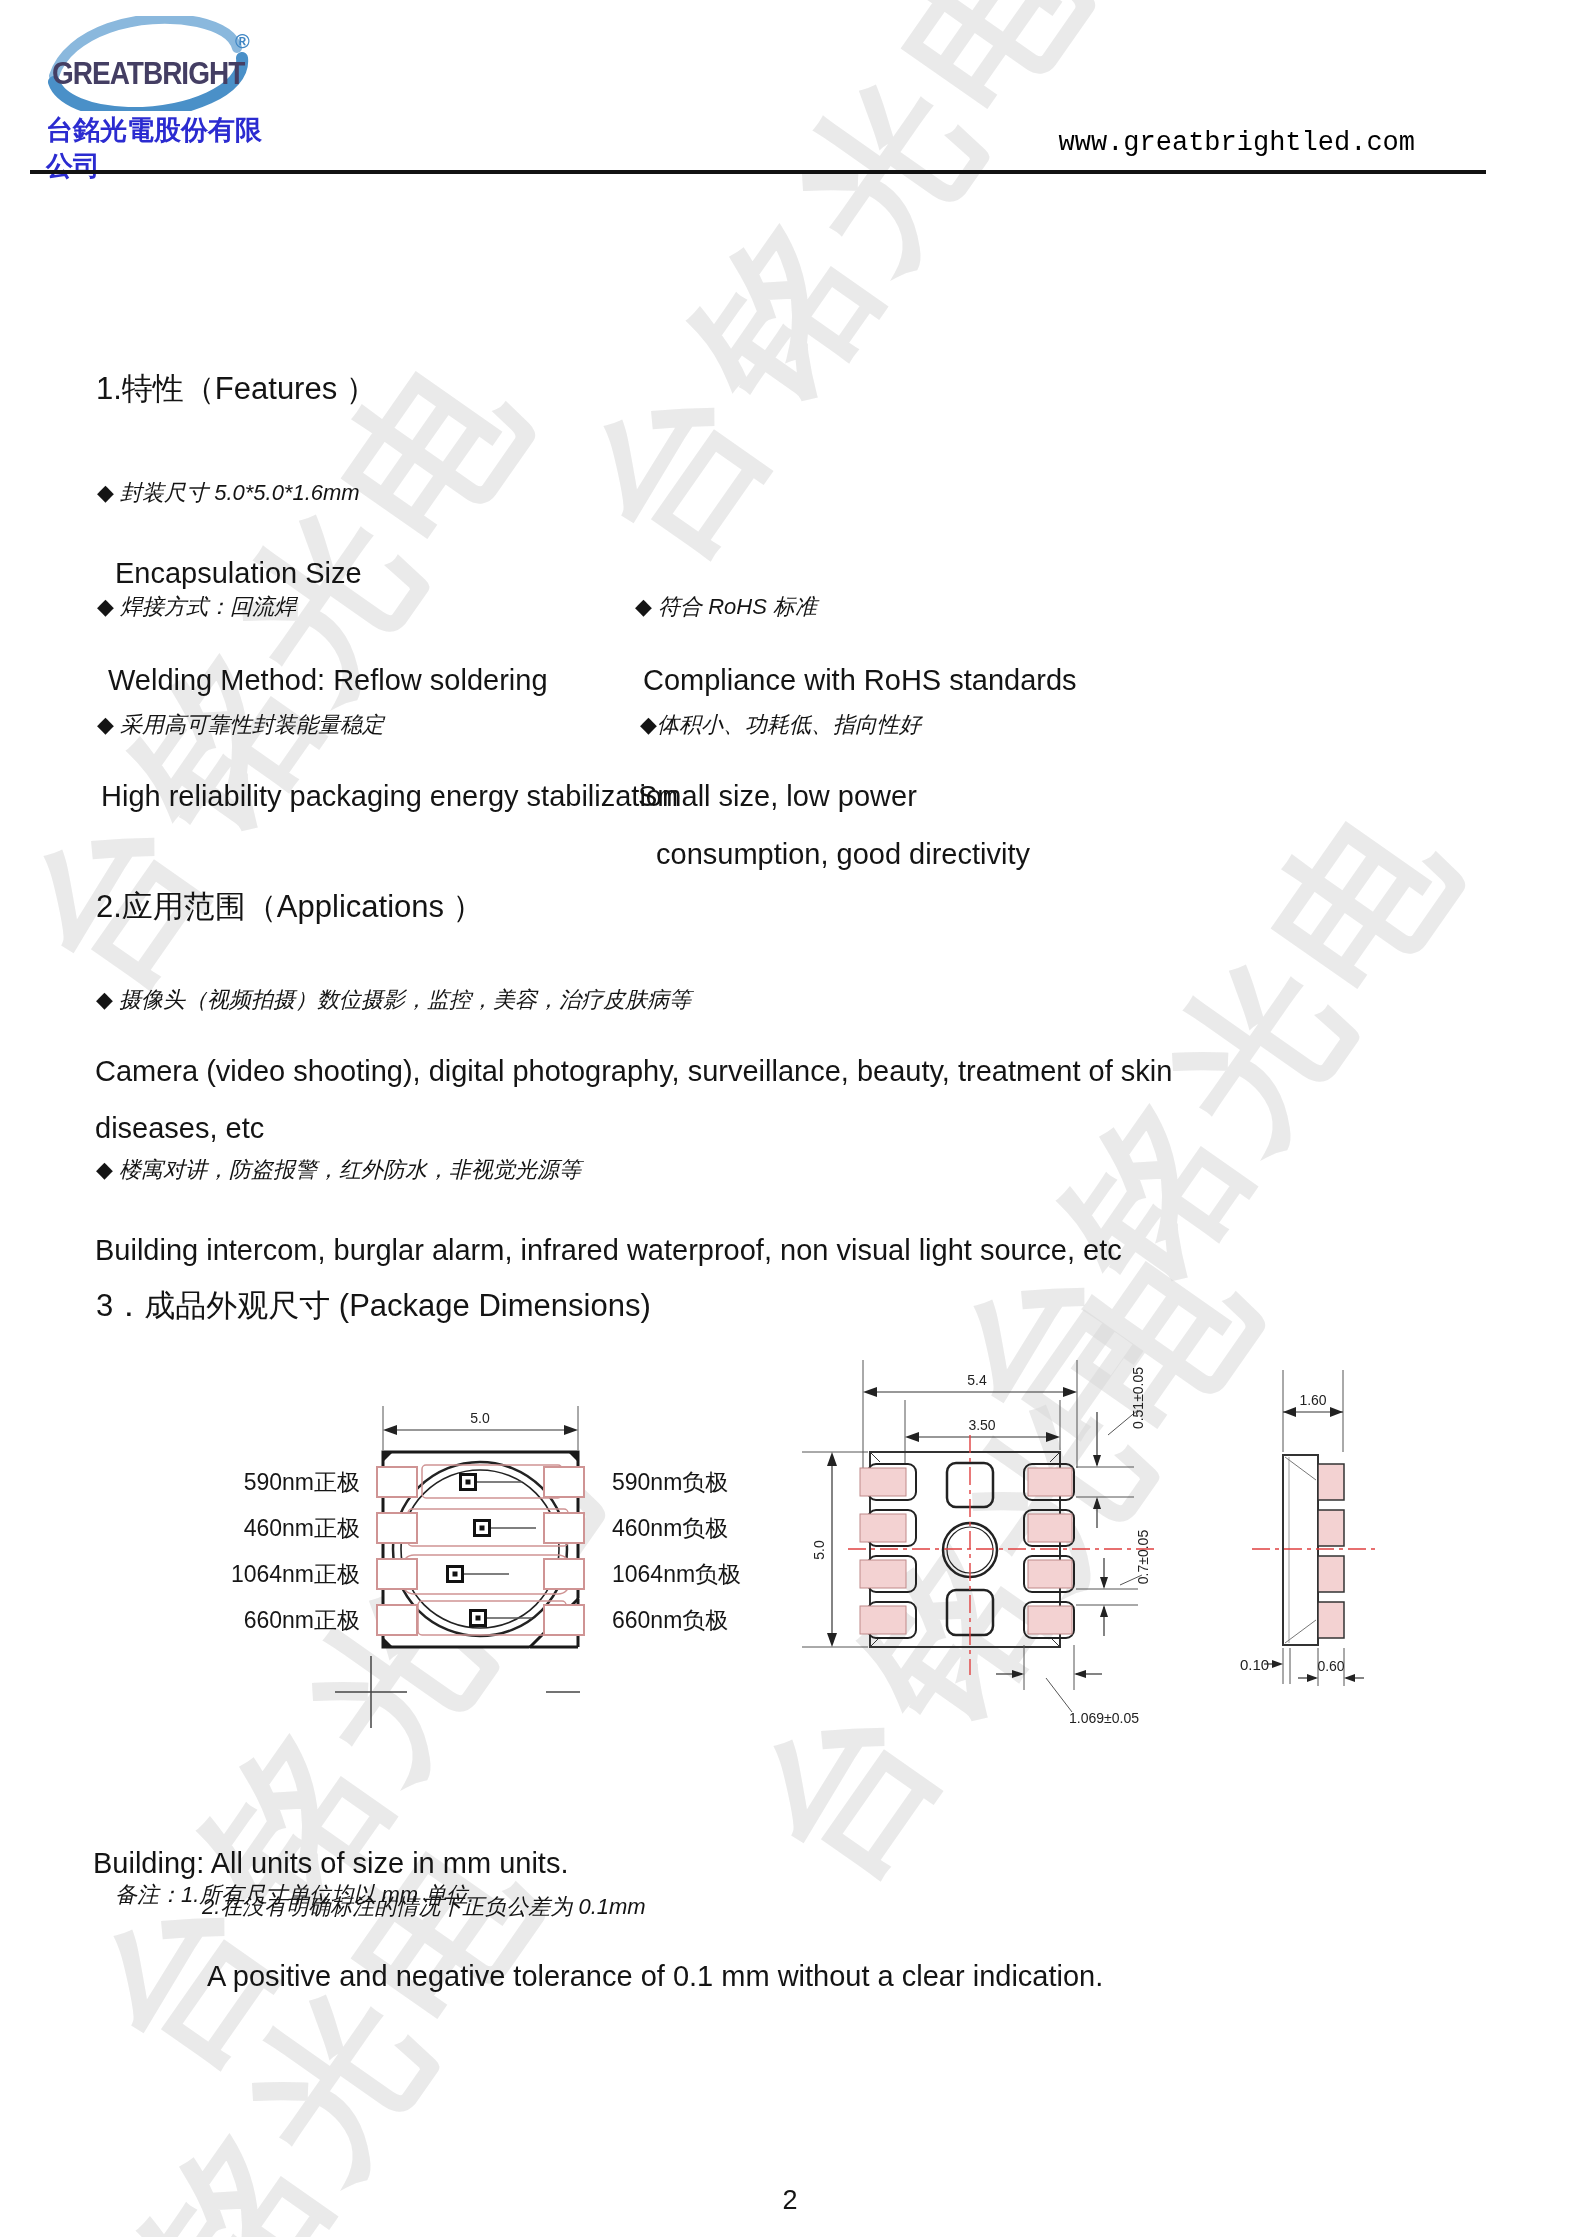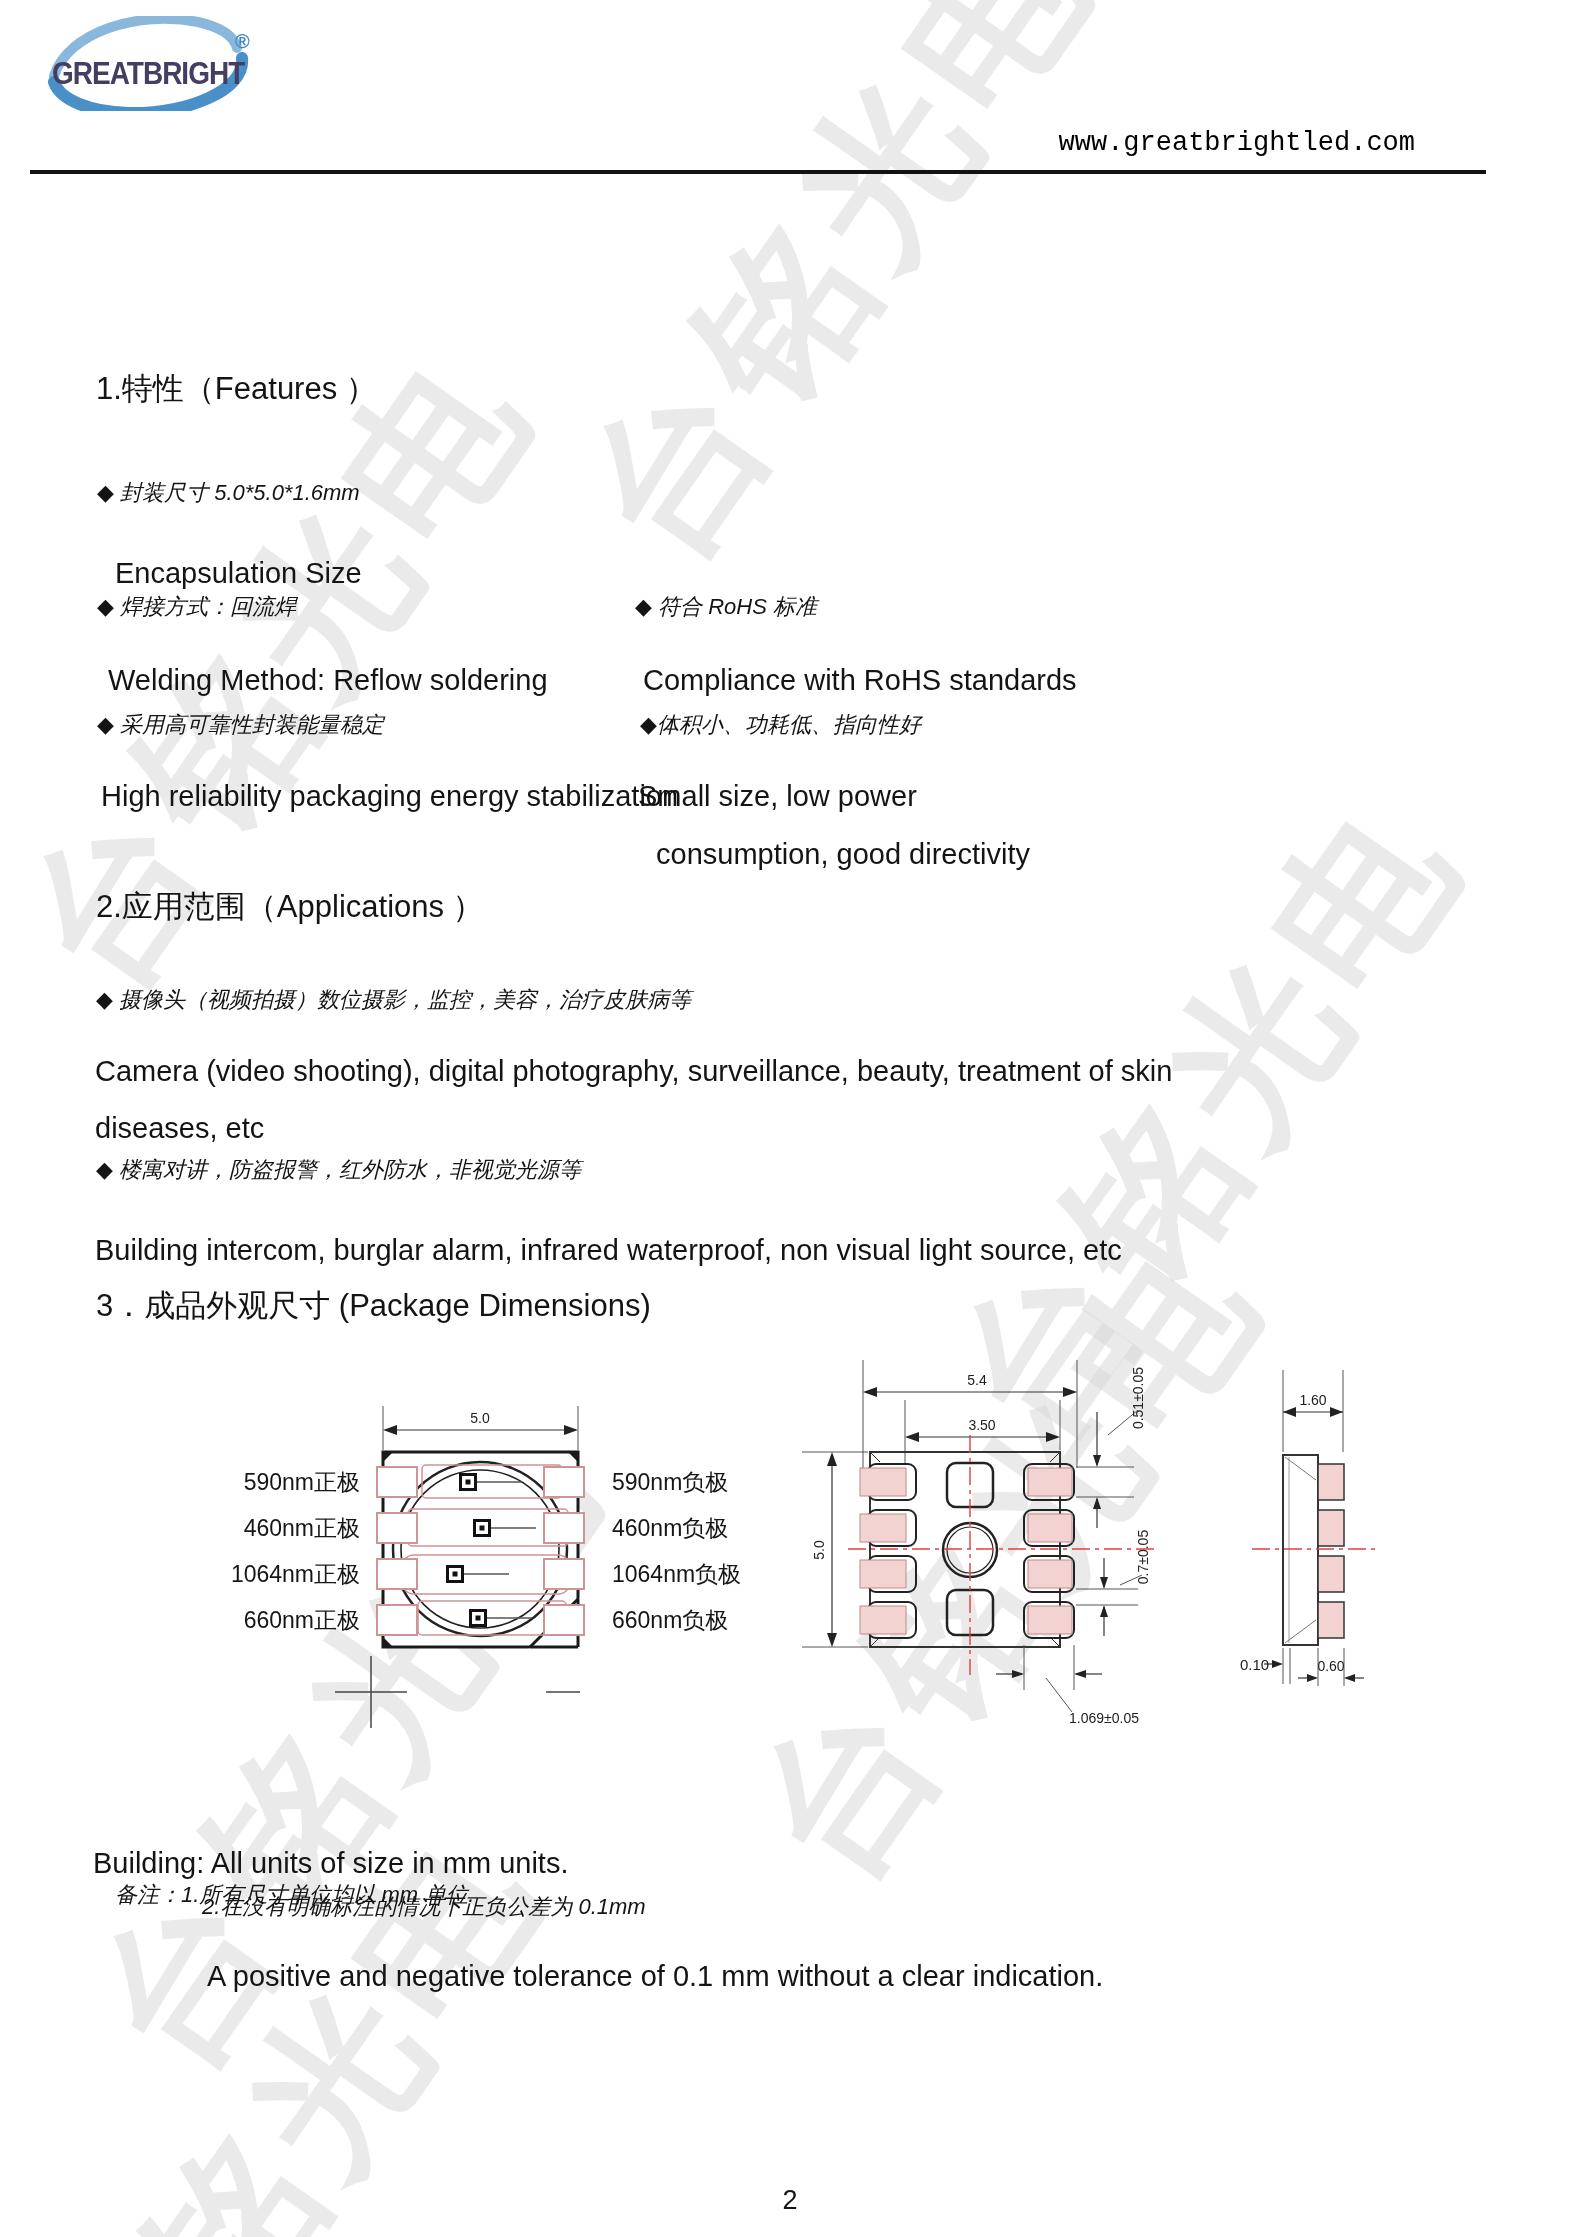--- a/index.html
+++ b/index.html
@@ -55,20 +55,21 @@
 
   <div class="content">
 
     <div class="abs" style="left:38px;top:16px;width:240px;height:150px">
       <svg width="240" height="95" viewBox="0 0 240 95" style="position:absolute;left:0;top:0">
         <path d="M 16 60 C 30 16, 100 -6, 160 6 C 182 11 196 20 199 32" fill="none" stroke="#8ab8dd" stroke-width="10" stroke-linecap="round"></path>
         <path d="M 204 42 C 208 74, 150 98, 90 97 C 52 96 22 84 16 66" fill="none" stroke="#4a90c8" stroke-width="12" stroke-linecap="round"></path>
       </svg>
       <div class="logo-brand">GREATBRIGHT</div>
       <div class="logo-reg">®</div>
+      <div class="logo-company">台銘光電股份有限公司</div>
     </div>
 
     <div class="site">www.greatbrightled.com</div>
     <div class="rule"></div>
 
     <div class="abs h1" style="left:96px;top:368px">1.特性（Features ）</div>
 
     <div class="abs zh" style="left:97px;top:478px">◆ 封装尺寸 5.0*5.0*1.6mm</div>
     <div class="abs en" style="left:115px;top:545px">Encapsulation Size</div>
 

